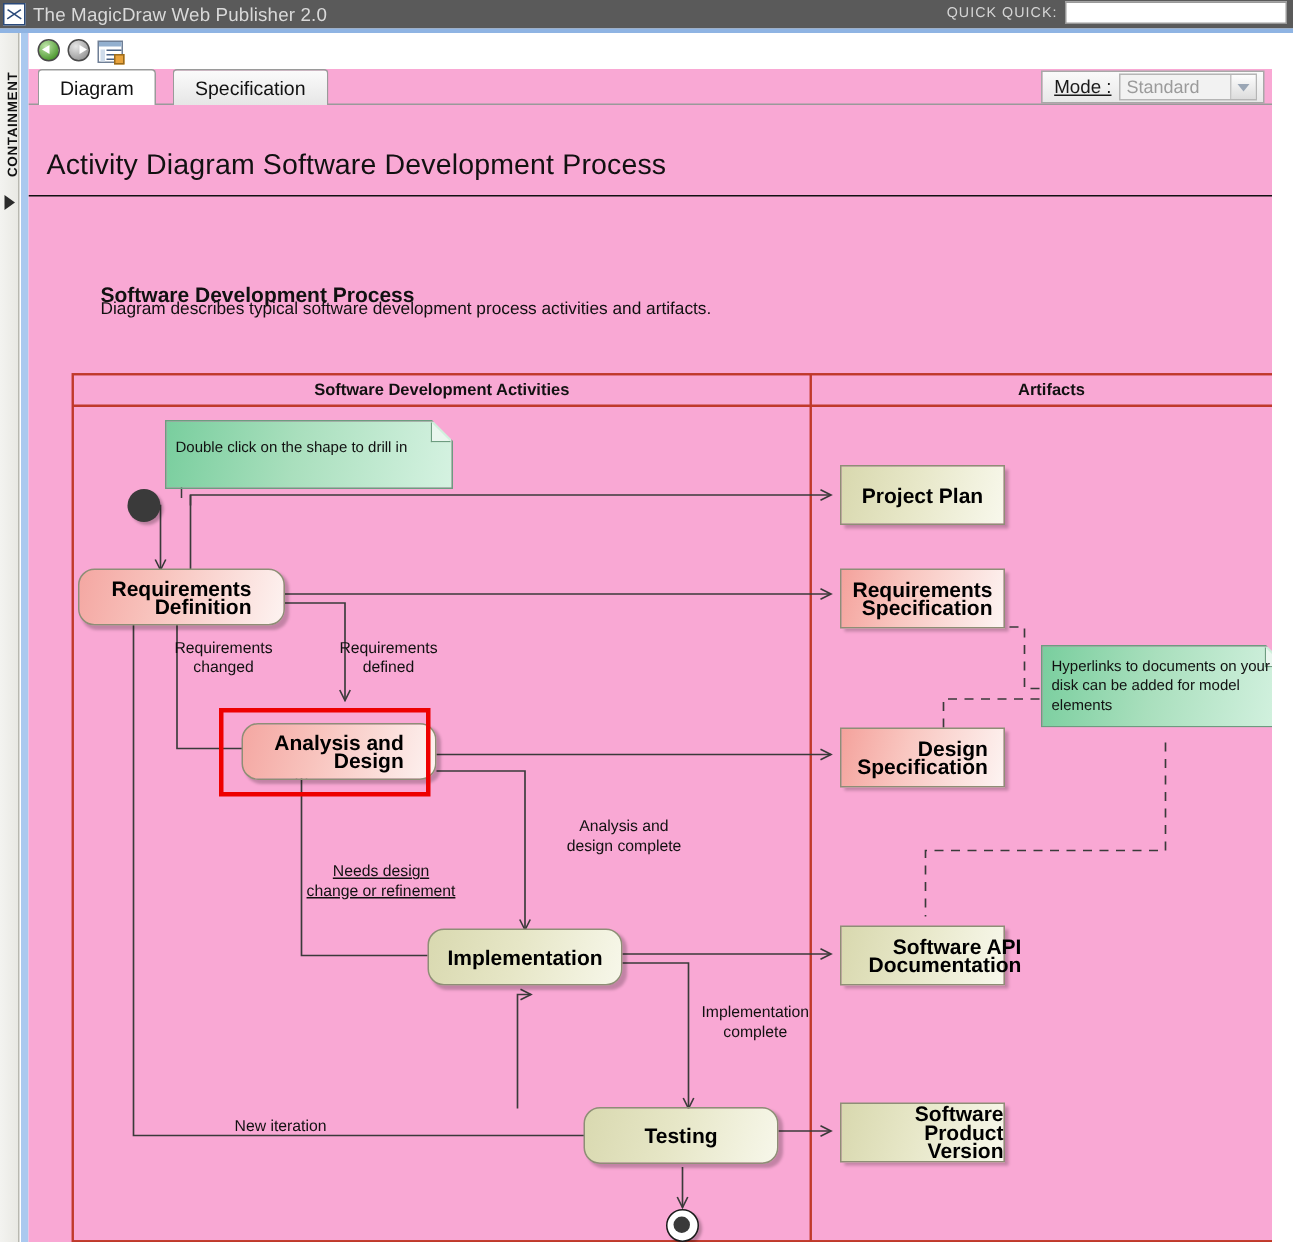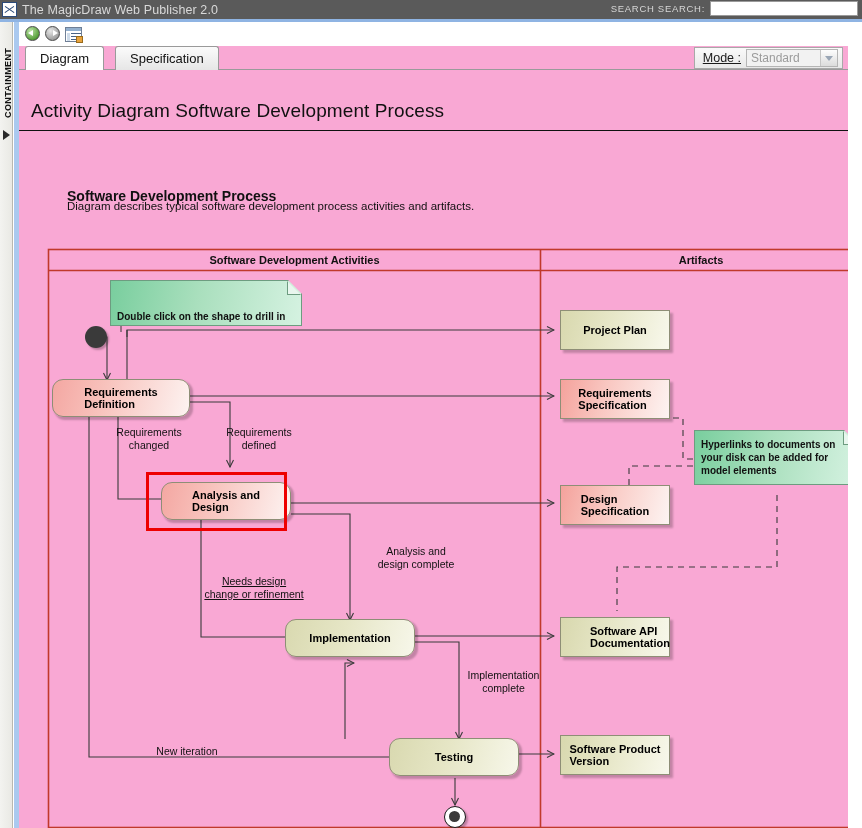--- a/index.html
+++ b/index.html
@@ -200,21 +200,21 @@
   
   .lane-head {
     position: absolute; font-size: 11px; font-weight: bold; color: #111;
     text-align: center;
   }
 
   
   .node {
     position: absolute;
     display: flex; align-items: center; justify-content: center;
-    text-align: left; font-size: 11px; font-weight: bold; color: #000;
+    text-align: right; font-size: 14px; font-weight: bold; color: #000;
     line-height: 12.5px;
     box-shadow: 2.5px 2.5px 2px rgba(0,0,0,.22);
   }
   .act {
     border-radius: 11px;
     border: 1px solid #8e8e76;
   }
   .act.red   { background: linear-gradient(105deg,#f4a7a2 0%,#f8c3bd 38%,#fdf3f1 100%); }
   .act.olive { background: linear-gradient(105deg,#d9d9b0 0%,#e6e6c6 45%,#f7f7ea 100%); }
   .obj {
@@ -228,23 +228,22 @@
     position: absolute; border: 3px solid #ee0000; background: transparent;
   }
 
   
   .note {
     position: absolute;
     background: linear-gradient(100deg,#79ce9e 0%,#a9dfbd 45%,#d5f2e1 100%);
     border: 1px solid #6d9c80;
     box-shadow: 2.5px 2.5px 2px rgba(0,0,0,.20);
     font-size: 10px; color: #111; line-height: 13px;
-    padding: 2px 6px;
+    padding: 20px 6px;
     clip-path: polygon(0 0, calc(100% - 14px) 0, 100% 14px, 100% 100%, 0 100%);
-    font-weight: bold;
   }
   .note .fold {
     position: absolute; right: 0; top: 0; width: 14px; height: 14px;
     background: #e9f6ee;
     border-left: 1px solid #6d9c80; border-bottom: 1px solid #6d9c80;
     clip-path: polygon(0 0, 100% 100%, 0 100%);
   }
   .note-body { position: relative; z-index: 2; }
   .note.vcenter { display: flex; align-items: center; }
   .note.vbottom { display: flex; align-items: flex-end; }
@@ -265,21 +264,21 @@
     width: 11px; height: 11px; border-radius: 50%; background: #3a3a3a;
   }
 </style>
 </head>
 <body>
 
 <div id="titlebar">
   <div id="titlebar-icon"></div>
   <div id="titlebar-title">The MagicDraw Web Publisher 2.0</div>
   <div id="quicksearch-wrap">
-    <span id="quicksearch-label">SEARCH SEARCH:</span>
+    <span id="quicksearch-label">QUICK QUICK:</span>
     <input id="quicksearch-input" type="text" placeholder="" style="">
   </div>
 </div>
 <div id="blue-rule"></div>
 
 <div id="containment-rail">
   <div id="containment-label">CONTAINMENT</div>
   <div id="containment-arrow"></div>
 </div>
 <div id="rail-blue"></div>

